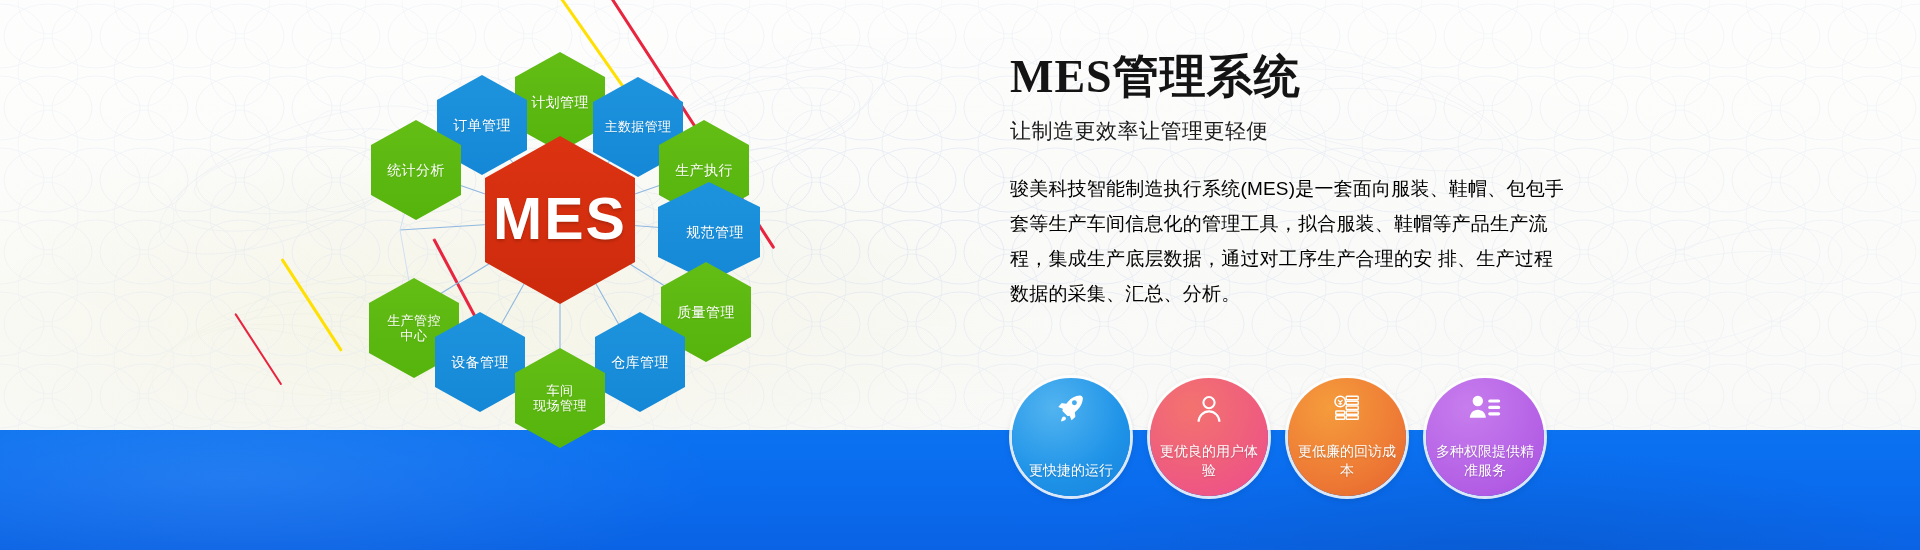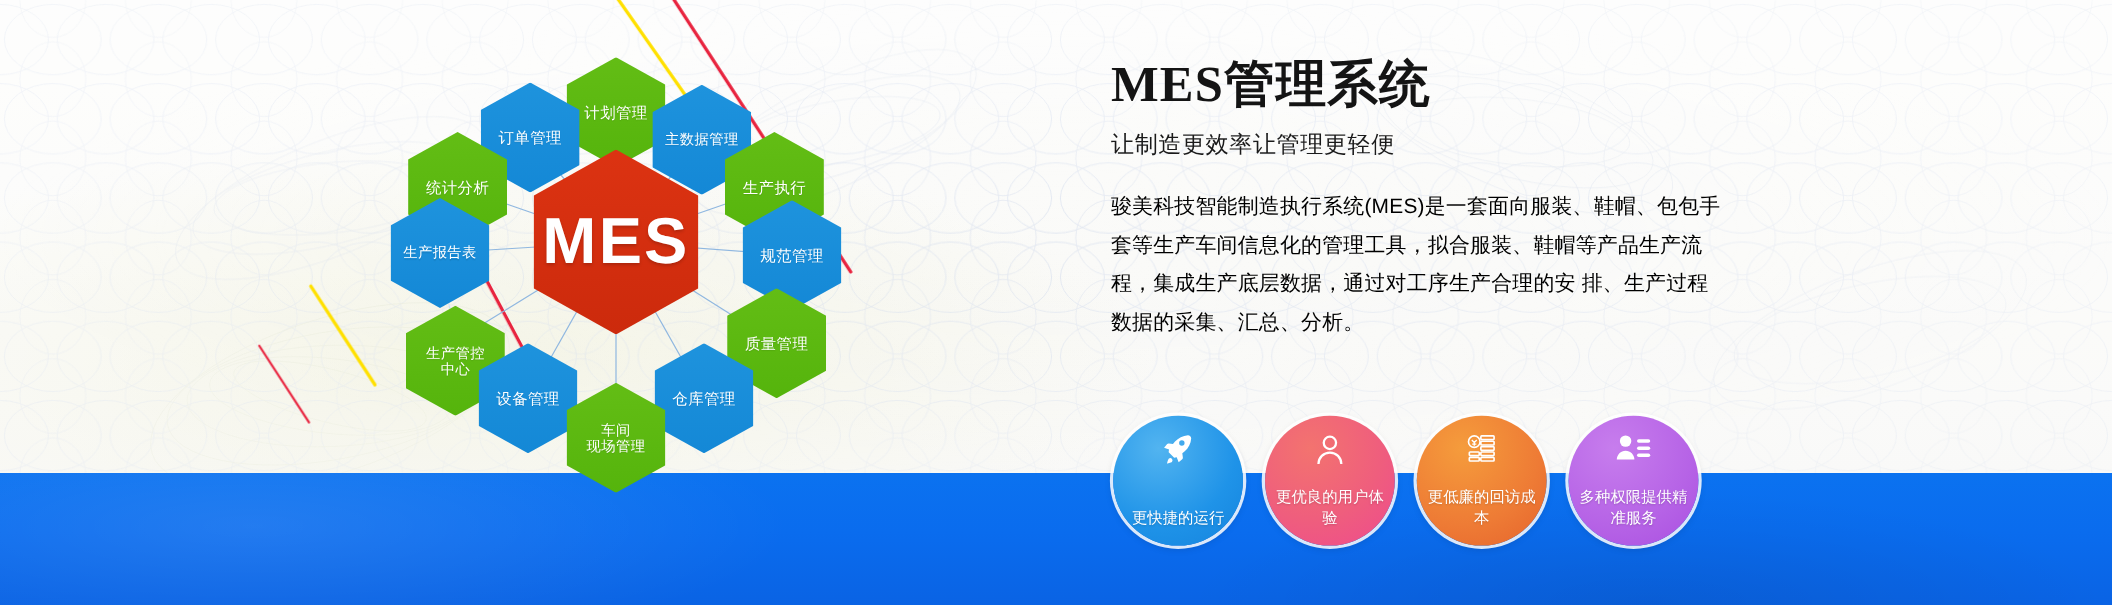--- a/index.html
+++ b/index.html
@@ -196,25 +196,22 @@
       </div>
 
     <div class="hex green small" style="left:41px;top:110px;">
         <span>统计分析</span>
       </div>
 
     <div class="hex green small" style="left:329px;top:110px;">
         <span>生产执行</span>
       </div>
 
-    <div class="hex blue small" style="left:25px;top:170px;font-size:13px;">
-        <span>生产报告表</span>
-      </div>
-
-    <div class="hex blue small" style="left:345px;top:172px;">
+
+    <div class="hex blue small" style="left:328px;top:172px;padding-left:12px;">
         <span>规范管理</span>
       </div>
 
     <div class="hex green small" style="left:39px;top:268px;font-size:13px;white-space:pre-line;"><span>生产管控
 中心</span></div>
 
     <div class="hex green small" style="left:331px;top:252px;">
         <span>质量管理</span>
       </div>
 

